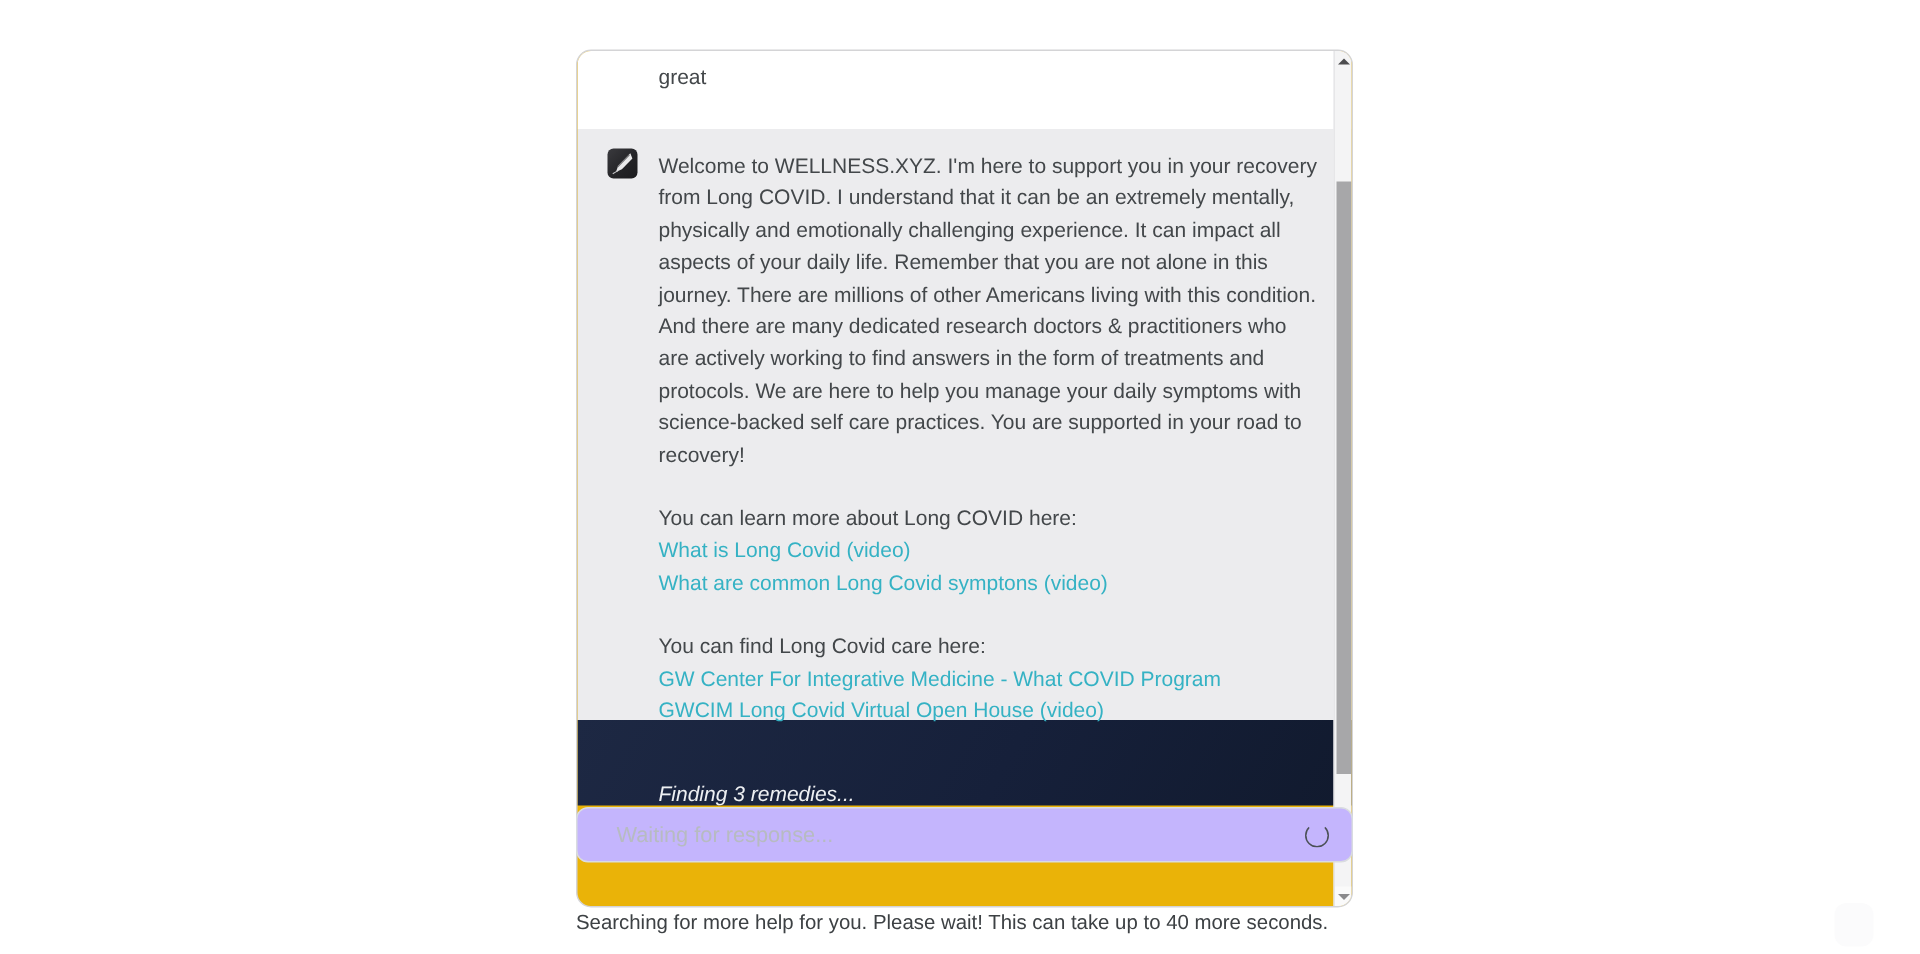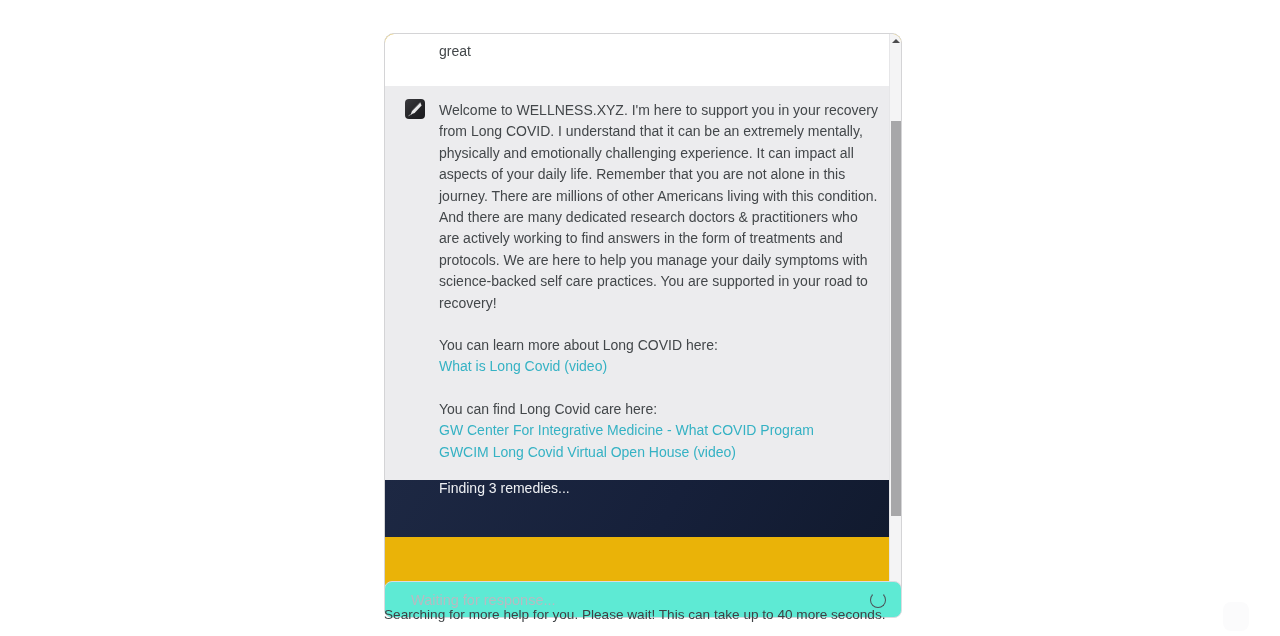--- a/index.html
+++ b/index.html
@@ -53,23 +53,24 @@
     color: #35b2c4;
     font-weight: 400;
     text-decoration: none;
     font-size: 14px; line-height: 21.4px;
     cursor: pointer;
   }
   .progress-bar {
     height: 57px;
     background: linear-gradient(120deg, #1d2843 0%, #16203a 55%, #111a2e 100%);
     color: #eef0f3;
-    display: flex; align-items: flex-start;
+    display: flex; align-items: flex-end;
     padding-left: 54px;
     font-size: 14px;
+    font-style: italic;
   }
 
   
   .scrollbar {
     position: absolute; right: 0; top: 0;
     width: 12px; height: 100%;
     background: #f4f4f5;
     border-left: 1px solid #e6e6e8;
   }
   .scroll-btn {
@@ -89,23 +90,23 @@
     border-top: 4px solid #8a8a8c;
   }
   .scroll-thumb {
     position: absolute; left: 1px; top: 87px;
     width: 10px; height: 395px;
     background: #a7a7a9;
   }
 
   
   .composer {
-    position: absolute; left: 384px; top: 581px;
+    position: absolute; left: 384px; top: 538px;
     width: 518px; height: 37px;
-    background: #5eead4;
+    background: #c4b5fd;
     border: 1px solid #d9dce0;
     border-radius: 8px;
     display: flex; align-items: center;
   }
   .composer input {
     flex: 1; height: 100%;
     border: none; outline: none; background: transparent;
     padding-left: 26px;
     font-family: "Liberation Sans", "DejaVu Sans", sans-serif;
     font-size: 14.5px; color: #43474a;
@@ -154,20 +155,21 @@
             <path d="M15.2 3.2 L7.2 11.4 L5.6 15.6 L9.6 13.9 L16.6 6.6 Z" fill="#e9e9ea"></path>
             <path d="M14.6 4.2 L6.8 12.2" stroke="#6d6d70" stroke-width="0.8" fill="none"></path>
             <path d="M3.5 16.8 L5.6 15.6 L7 14.9" stroke="#c9c9cb" stroke-width="0.7" fill="none"></path>
           </svg>
         </span>
       </div>
       <div class="bot-text">
         <div>Welcome to WELLNESS.XYZ. I'm here to support you in your recovery from Long COVID. I understand that it can be an extremely mentally, physically and emotionally challenging experience. It can impact all aspects of your daily life. Remember that you are not alone in this journey. There are millions of other Americans living with this condition. And there are many dedicated research doctors &amp; practitioners who are actively working to find answers in the form of treatments and protocols. We are here to help you manage your daily symptoms with science-backed self care practices. You are supported in your road to recovery!</div>
         <div class="block-gap">You can learn more about Long COVID here:</div>
         <a class="chat-link">What is Long Covid (video)</a>
+        <a class="chat-link">What are common Long Covid symptons (video)</a>
         <div class="block-gap">You can find Long Covid care here:</div>
         <a class="chat-link">GW Center For Integrative Medicine - What COVID Program</a>
         <a class="chat-link">GWCIM Long Covid Virtual Open House (video)</a>
       </div>
     </div>
 
     <div class="progress-bar">
       <span>Finding 3 remedies...</span>
     </div>
 

